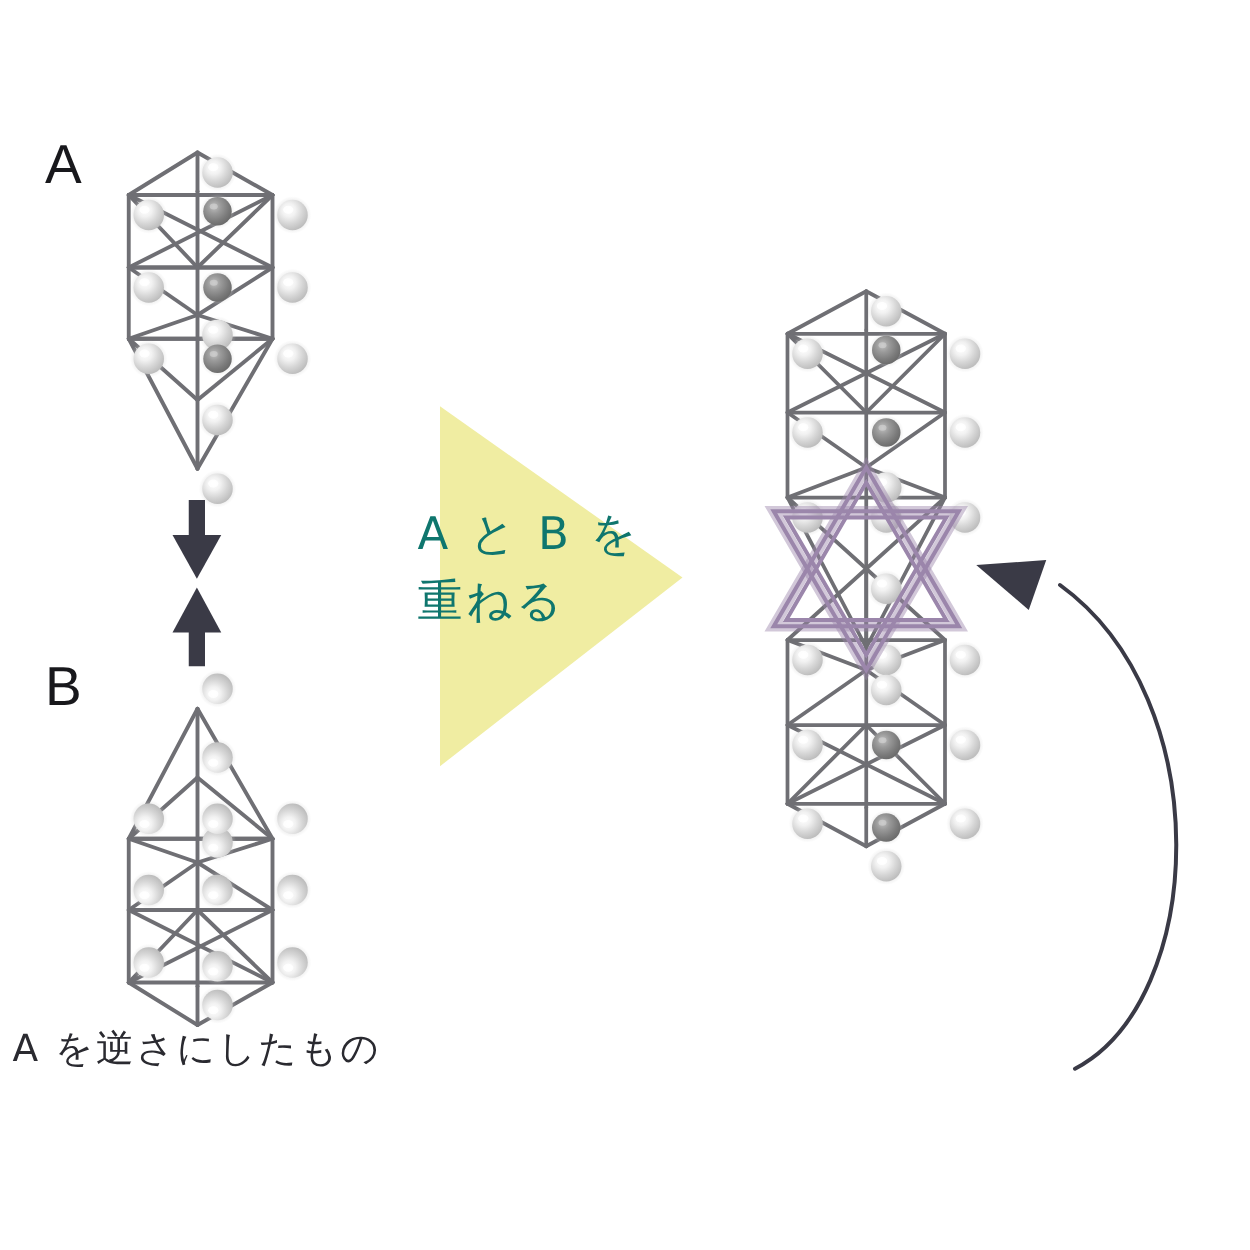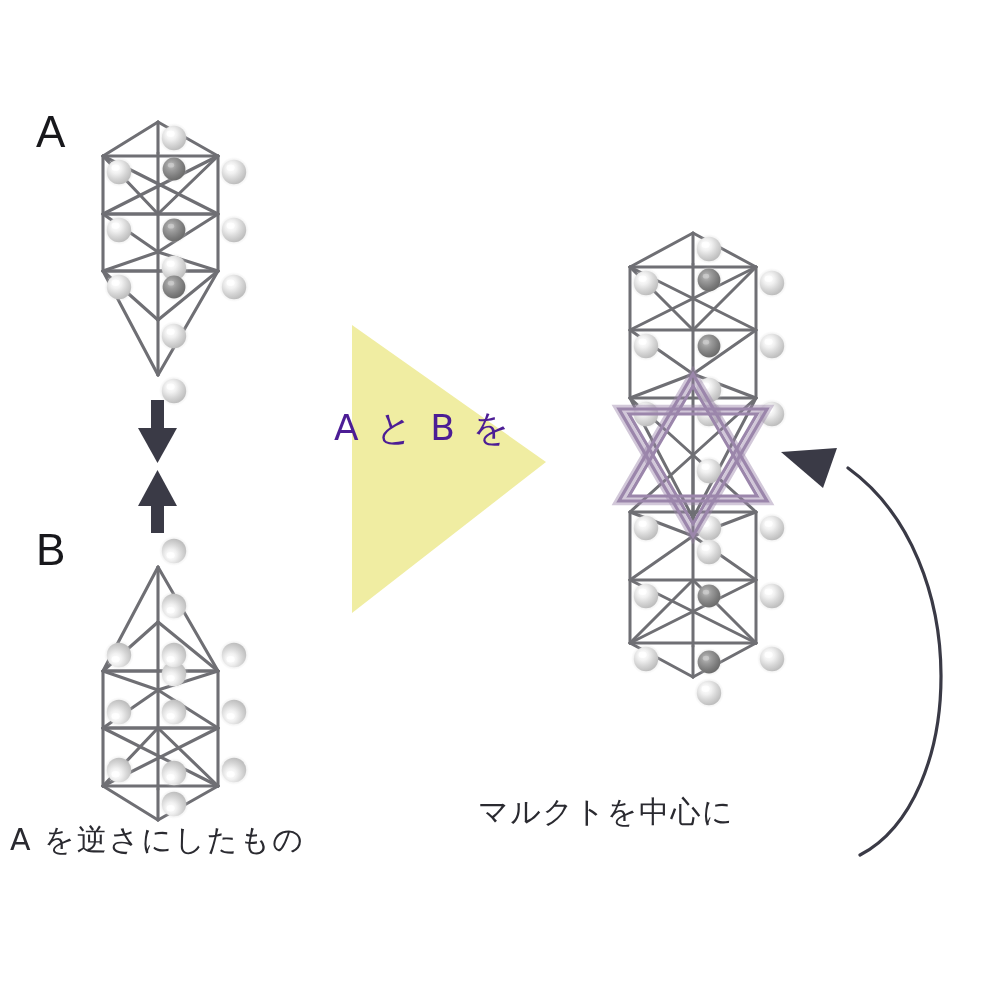--- a/index.html
+++ b/index.html
@@ -47,21 +47,21 @@
   #caption-right {
     left: 478px;
     top: 790px;
     text-align: center;
     letter-spacing: 1.5px;
   }
   #caption-right span { display: block; }
 
   .tri-text {
     position: absolute;
-    color: #4c1d95;
+    color: #0f766e;
     font-family: "DejaVu Sans", "Liberation Sans", sans-serif;
     font-size: 36px;
     line-height: 1.35;
     letter-spacing: 3px;
     white-space: nowrap;
   }
   #tri-text-1 { left: 334px; top: 404px; }
   #tri-text-2 { left: 334px; top: 458px; }
 </style>
 </head>
@@ -316,20 +316,20 @@
     <polygon points="781,452 837,448 823,488" fill="#3a3a46"></polygon>
   </g>
 
 </svg>
 
 
 <div class="label-letter" id="label-a">A</div>
 <div class="label-letter" id="label-b">B</div>
 
 <div class="tri-text" id="tri-text-1">A と B を</div>
+<div class="tri-text" id="tri-text-2">重ねる</div>
 
 <div class="caption" id="caption-left">A を逆さにしたもの</div>
 
 <div class="caption" id="caption-right">
-  <span>マルクトを中心に</span>
 </div>
 
 </div>
 
 </body></html>

